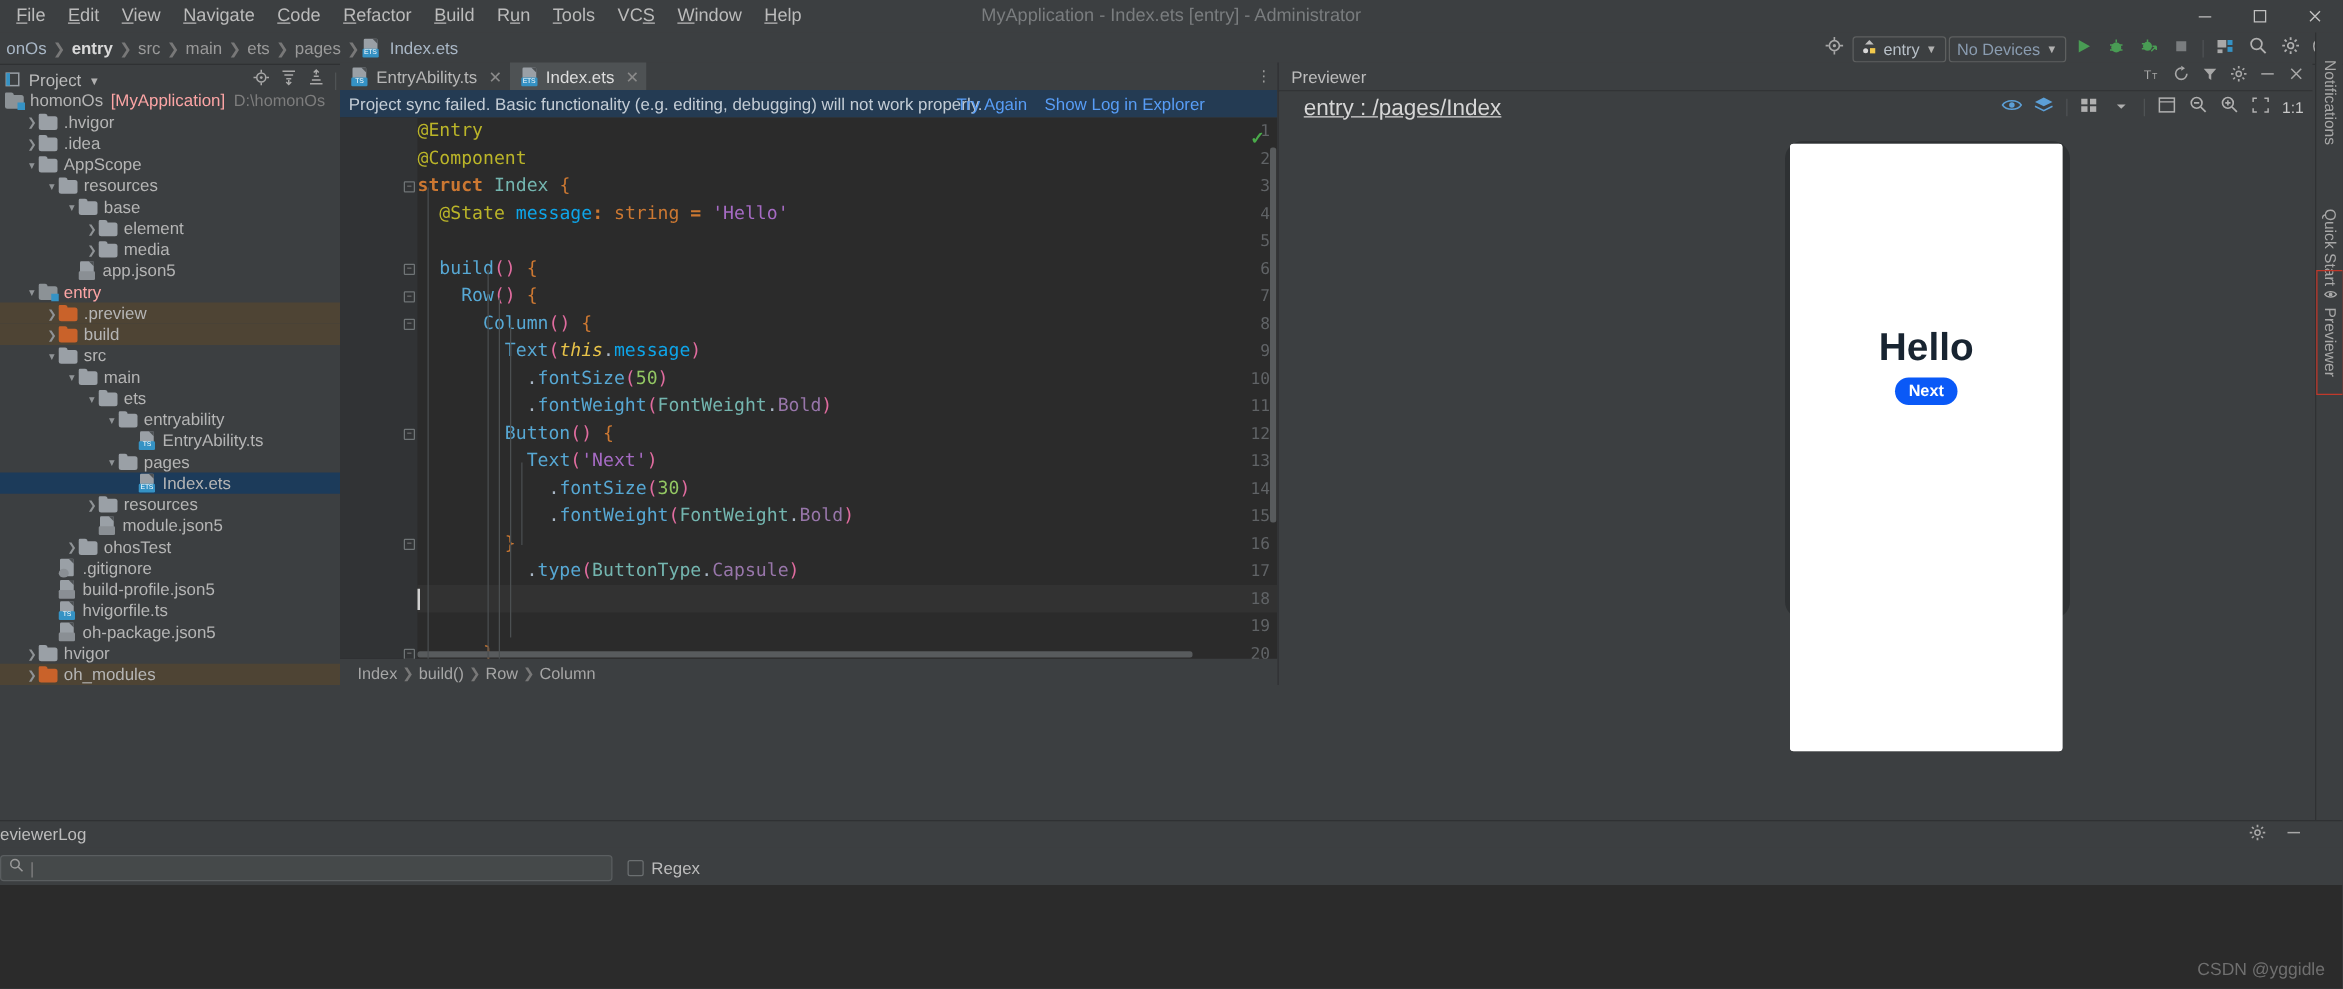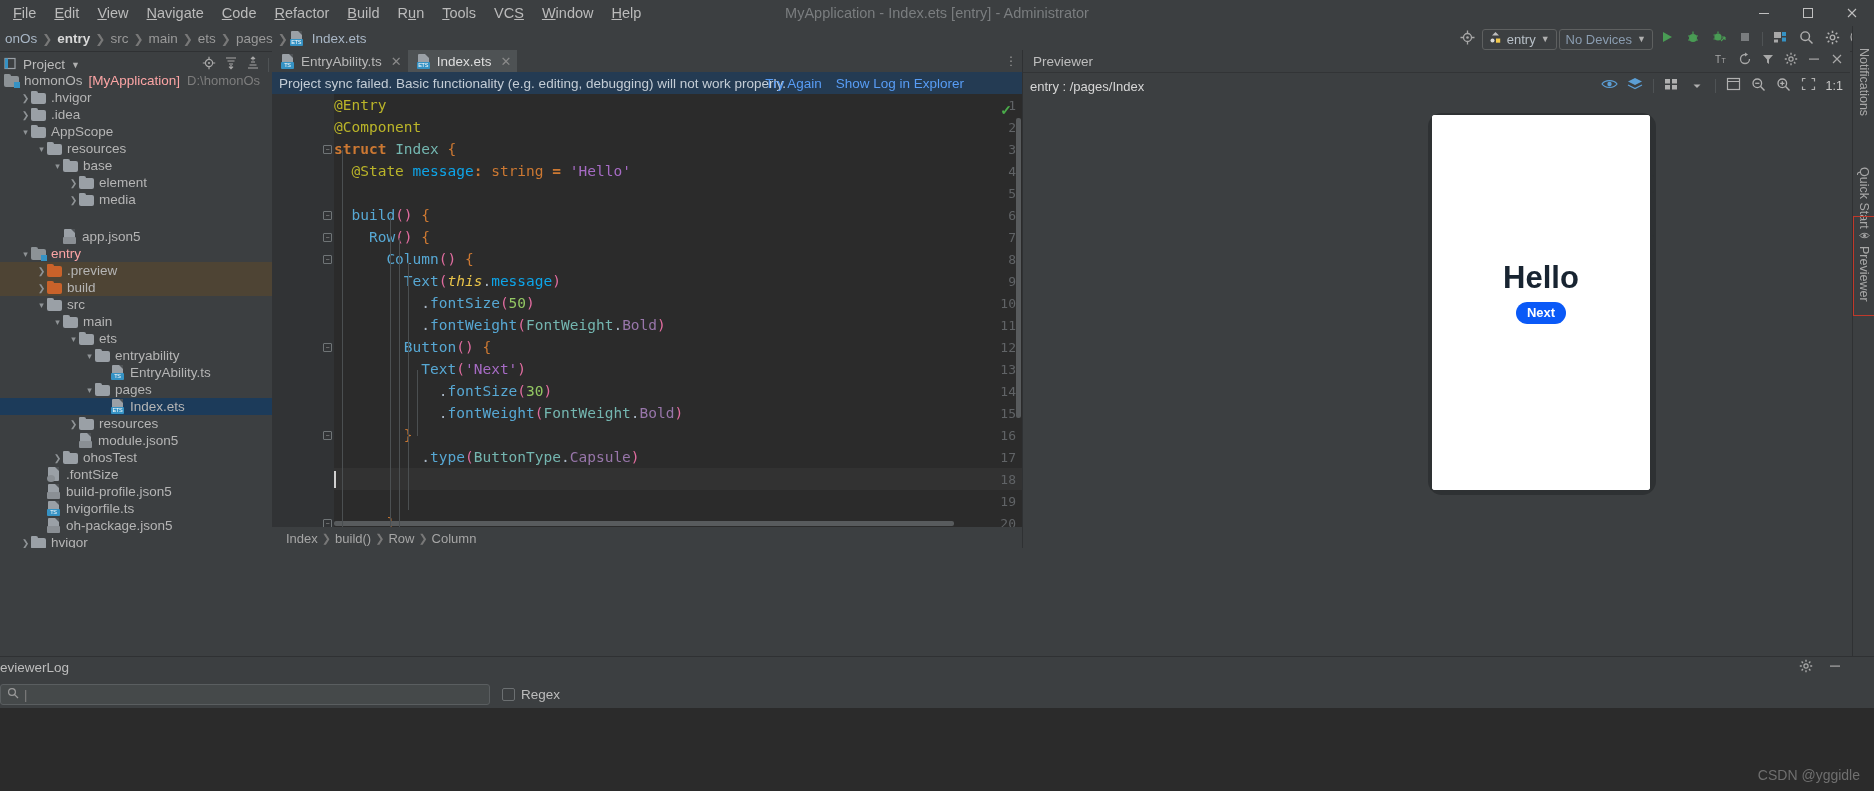--- a/index.html
+++ b/index.html
@@ -258,34 +258,34 @@
   }
   .prev-body {
     position: absolute; left: 1022px; top: 72px; width: 828px; height: 476px;
     background: #3c3f41; border-left: 1px solid #2f3133;
     border-top: 1px solid #323436;
   }
   .prev-subbar {
     position: absolute; left: 0; top: 0; width: 828px; height: 26px;
     display: flex; align-items: center;
   }
-  .prev-route { color: #d6d6d6; font-size: 13px; padding-left: 7px; }
+  .prev-route { color: #d6d6d6; font-size: 18px; padding-left: 20px; text-decoration: underline; }
   .prev-subbar-icons {
     position: absolute; right: 6px; top: 0; height: 26px; display: flex;
     align-items: center; gap: 5px;
   }
   .psb-ic { width: 20px; height: 20px; display: flex; align-items: center; justify-content: center; }
   .zoom-lbl { color: #c8c8c8; font-size: 12.5px; padding: 0 2px; }
 
   .phone-shadow {
     position: absolute; left: 1428px; top: 113px; width: 228px; height: 382px;
     background: #2e3133; border-radius: 14px;
   }
   .phone {
-    position: absolute; left: 1432px; top: 115px; width: 218px; height: 375px;
+    position: absolute; left: 1432px; top: 115px; width: 218px; height: 486px;
     background: #ffffff; border-radius: 3px; overflow: hidden;
   }
   .phone-screen {
     position: absolute; inset: 0; background: #ffffff;
     display: flex; flex-direction: column; align-items: center;
     justify-content: flex-start; padding-top: 147px;
   }
   .phone-hello {
     font-size: 31px; color: #182431; font-weight: bold;
     font-family: "Liberation Sans", sans-serif; line-height: 1;
@@ -635,21 +635,21 @@
           <span class="lbl">element</span>
         </div>
         <div class="trow" style="padding-left: 68px;">
           <span class="arrow">❯</span>
           <span class="folder">
             <span class="tab"></span>
             <span class="body"></span>
           </span>
           <span class="lbl">media</span>
         </div>
-        <div class="trow" style="padding-left: 52px; margin-top: 20px;">
+        <div class="trow" style="padding-left: 52px;">
           <span class="arrow"></span>
           <span class="ficon json">
             <span class="pg"></span>
             <span class="fold"></span>
             <span class="badge"></span>
           </span>
           <span class="lbl">app.json5</span>
         </div>
         <div class="trow" style="padding-left: 20px;">
           <span class="arrow down">▾</span>
@@ -758,21 +758,21 @@
           </span>
           <span class="lbl">ohosTest</span>
         </div>
         <div class="trow" style="padding-left: 36px;">
           <span class="arrow"></span>
           <span class="ficon gitign">
             <span class="pg"></span>
             <span class="fold"></span>
             <span class="badge"></span>
           </span>
-          <span class="lbl">.fontSize</span>
+          <span class="lbl">.gitignore</span>
         </div>
         <div class="trow" style="padding-left: 36px;">
           <span class="arrow"></span>
           <span class="ficon json">
             <span class="pg"></span>
             <span class="fold"></span>
             <span class="badge"></span>
           </span>
           <span class="lbl">build-profile.json5</span>
         </div>

